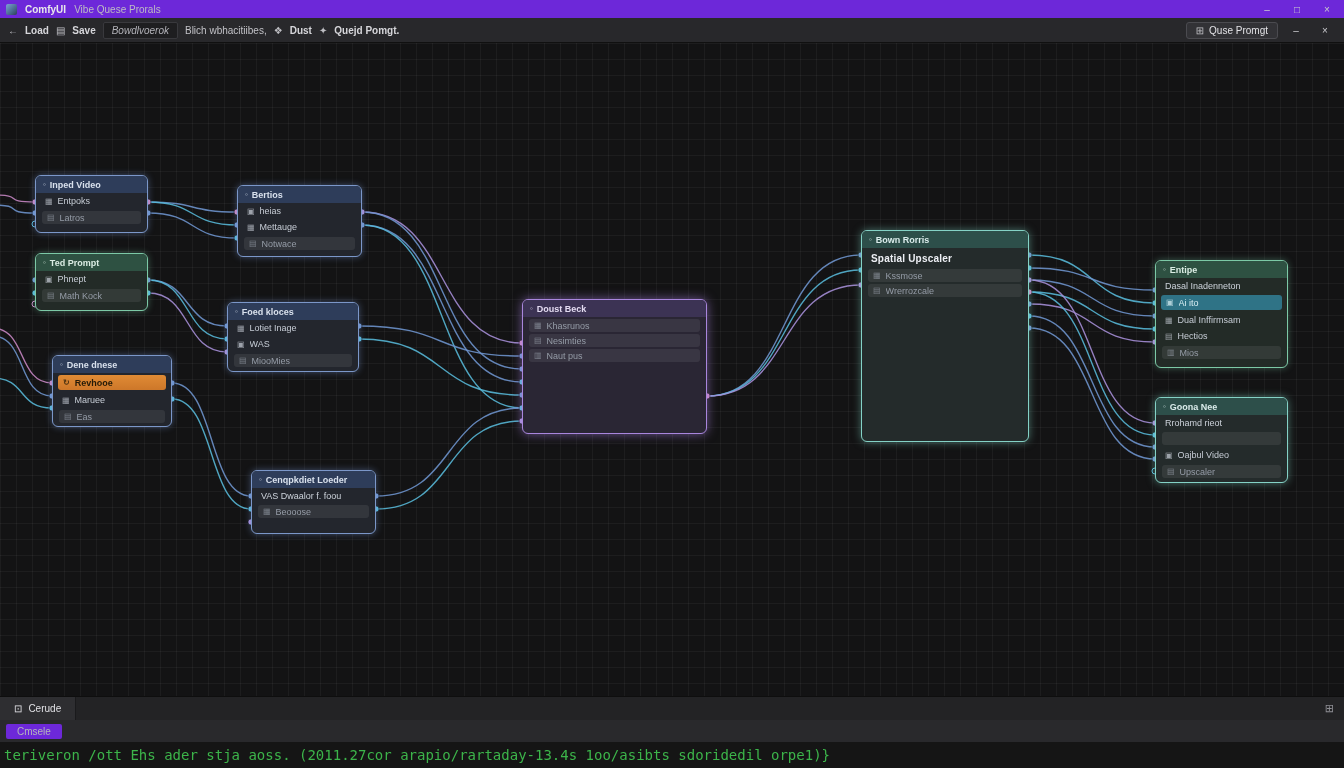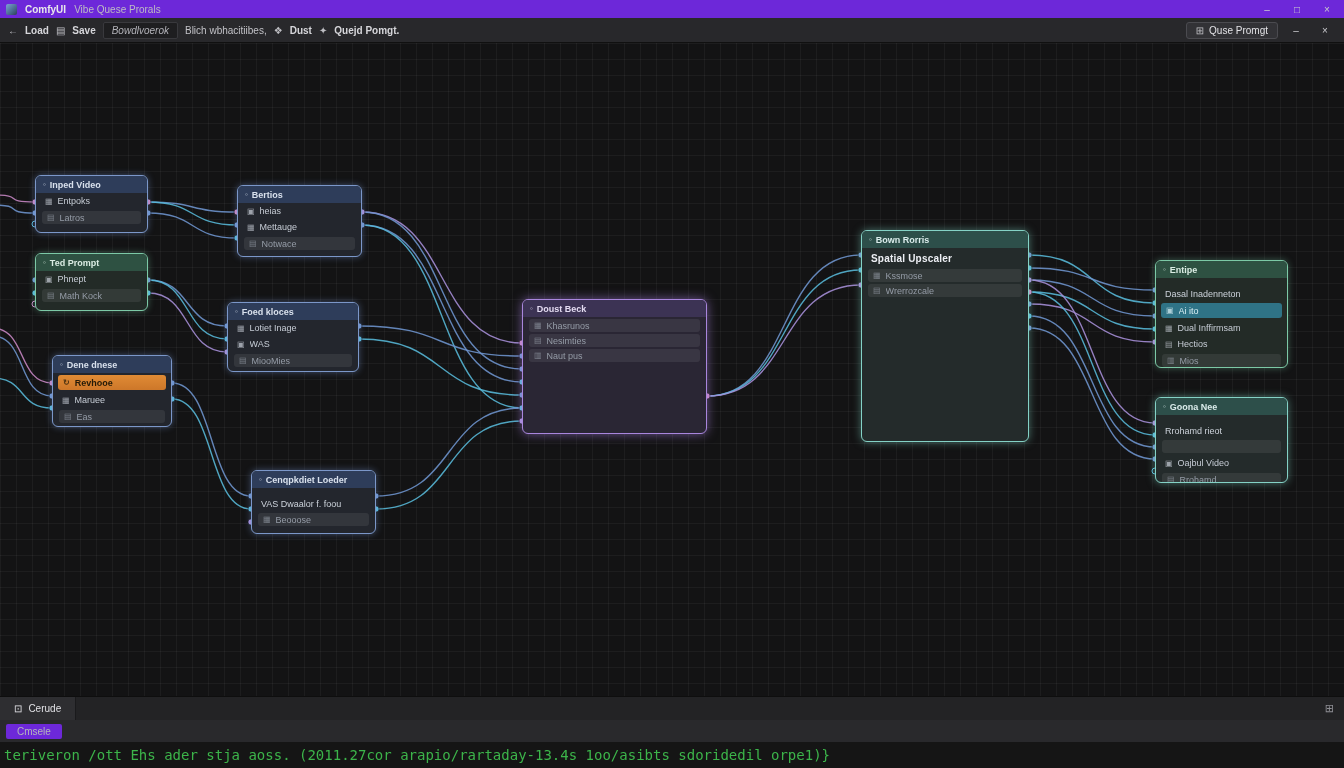--- a/index.html
+++ b/index.html
@@ -46,21 +46,21 @@
   .node.blue .hdr   { background:#2e3d5a; color:#d8e0ec; }
   .node.green  { background:#232b27; border:1px solid #7cc9a6; box-shadow:0 0 7px rgba(122,205,170,.4); }
   .node.green .hdr  { background:#2e5142; color:#daece3; }
   .node.teal   { background:#242b2b; border:1px solid #84d2c6; box-shadow:0 0 9px rgba(130,212,196,.5); }
   .node.teal .hdr   { background:#2d4f4a; color:#daeceb; }
   .node.purple { background:#2a2634; border:1px solid #a986dd; box-shadow:0 0 11px rgba(172,132,226,.6); }
   .node.purple .hdr { background:#3c3354; color:#e3dbf1; }
 
   .row { display:flex; align-items:center; gap:5px; }
   .row.slot { height:16px; padding:0 9px; color:#c6ccd5; }
-  .row.text { height:15px; padding:1px 9px; color:#ccd2da;margin-top:8px; }
+  .row.text { height:15px; padding:1px 9px; color:#ccd2da; }
   .row.widget { height:13px; margin:2px 6px; padding:0 5px; border-radius:3px;
     background:rgba(255,255,255,.075); color:#959ca7; }
   .row.big { padding:5px 9px 3px; color:#edeff4; font-size:10px; font-weight:bold; letter-spacing:.2px; }
   .node.purple .row.big { font-size:15px; }
   .row.selected { height:15px; margin:2px 5px; padding:0 5px; border-radius:3px; font-weight:bold; }
   .row.selected.orange { background:linear-gradient(#e08b35,#cd7729); color:#241a08; }
   .row.selected.teal { background:#2f7386; color:#d8eef3; font-weight:normal; }
   .ric { font-size:8px; opacity:.75; }
   .rlb { white-space:nowrap; overflow:hidden; text-overflow:ellipsis; }
 
@@ -364,21 +364,21 @@
           <div class="row text">Rrohamd rieot</div>
           <div class="row widget">
             <span class="rlb"></span>
           </div>
           <div class="row slot">
             <span class="ric">▣</span>
             <span class="rlb">Oajbul Video</span>
           </div>
           <div class="row widget">
             <span class="ric">▤</span>
-            <span class="rlb">Rrohamd</span>
+            <span class="rlb">Upscaler</span>
           </div>
         </div>
       </div>
   </div>
 
   <div class="console-tabs">
     <span class="console-tab">
       <span>⊡</span>
       <span>Cerude</span>
     </span>

